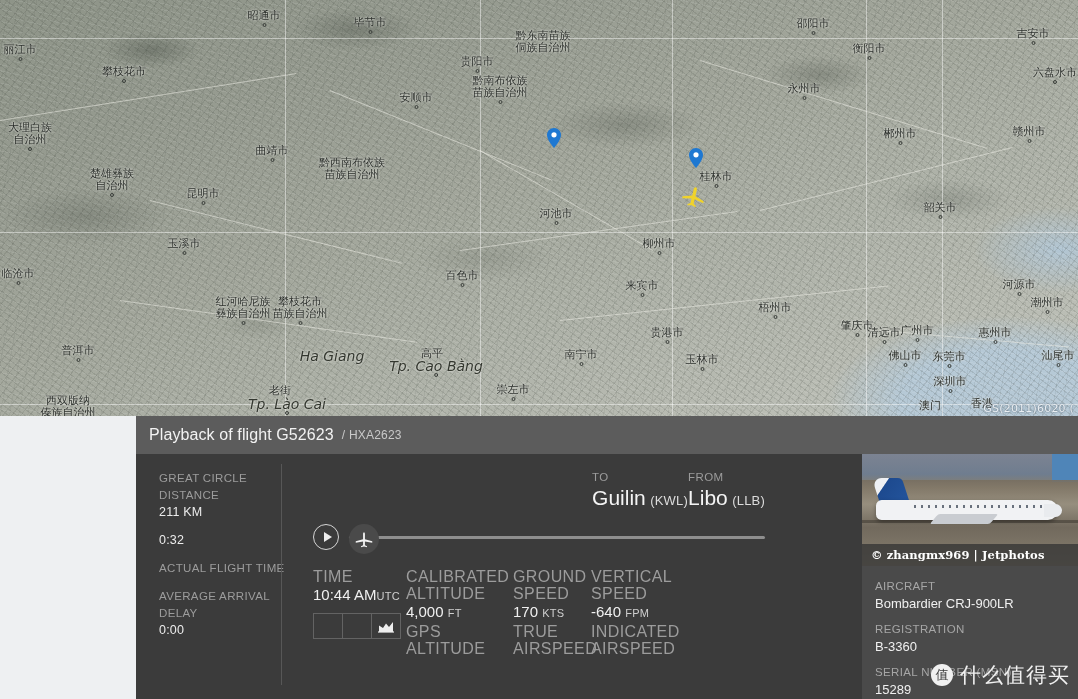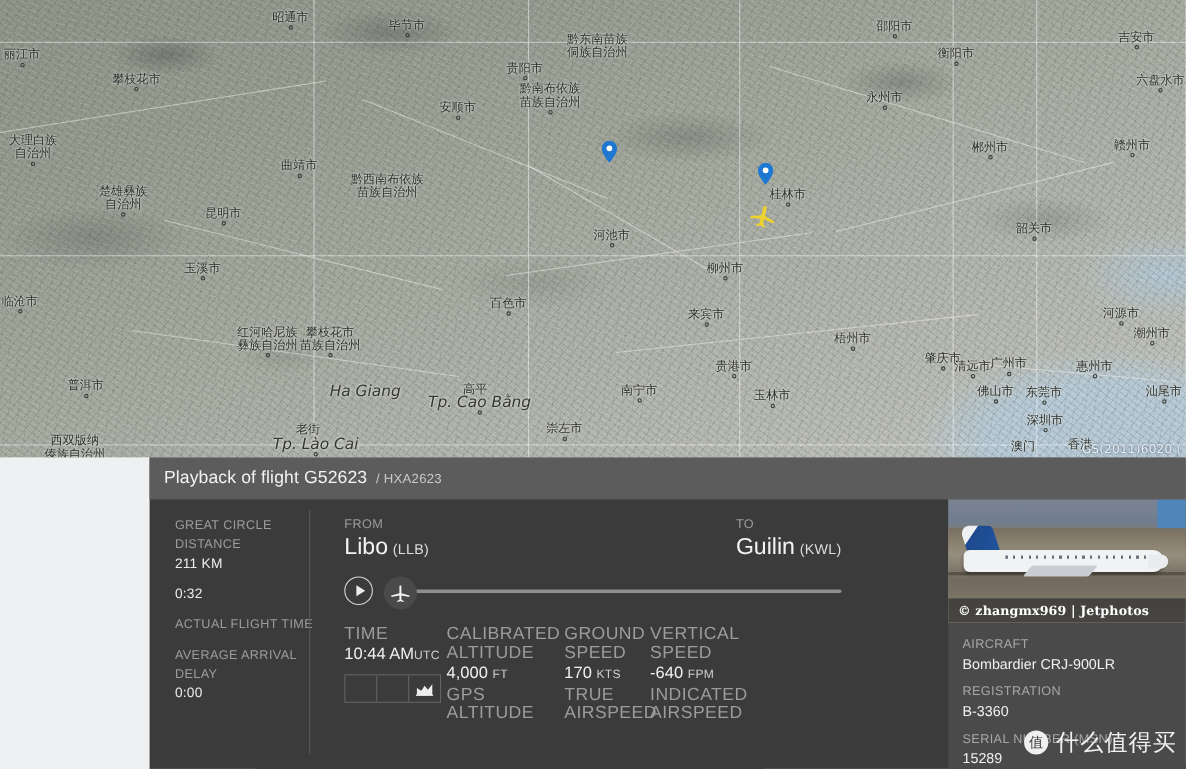--- a/index.html
+++ b/index.html
@@ -521,32 +521,32 @@
         </div>
         <div class="stat">
           <div class="lbl">AVERAGE ARRIVAL DELAY</div>
           <div class="val">0:00</div>
         </div>
       </div>
 
       <div id="center-col">
 
         <div class="route">
+          <div class="seg to">
+            <div class="cap">TO</div>
+            <div>
+              <span class="city-name">Guilin</span>
+              <span class="iata">(KWL)</span>
+            </div>
+          </div>
           <div class="seg from">
             <div class="cap">FROM</div>
             <div>
               <span class="city-name">Libo</span>
               <span class="iata">(LLB)</span>
-            </div>
-          </div>
-          <div class="seg to">
-            <div class="cap">TO</div>
-            <div>
-              <span class="city-name">Guilin</span>
-              <span class="iata">(KWL)</span>
             </div>
           </div>
         </div>
 
         <div id="player">
           <div id="play-btn">
             <div class="tri"></div>
           </div>
           <div id="track-wrap">
             <div id="track-line"></div>

